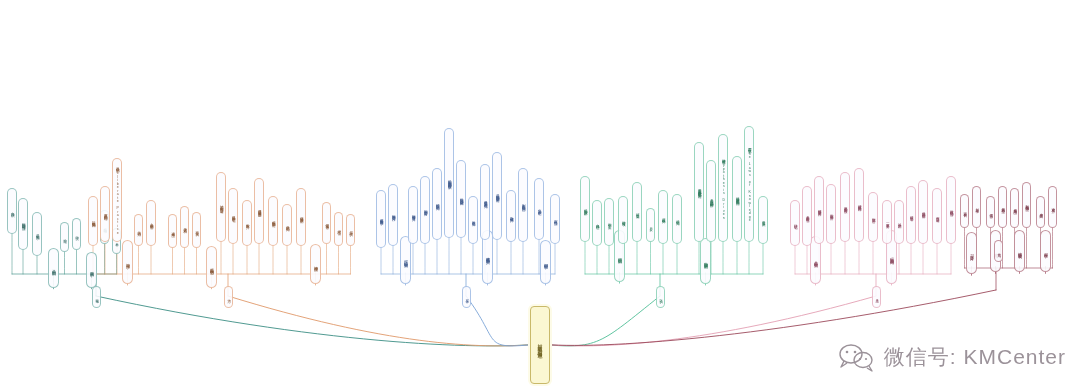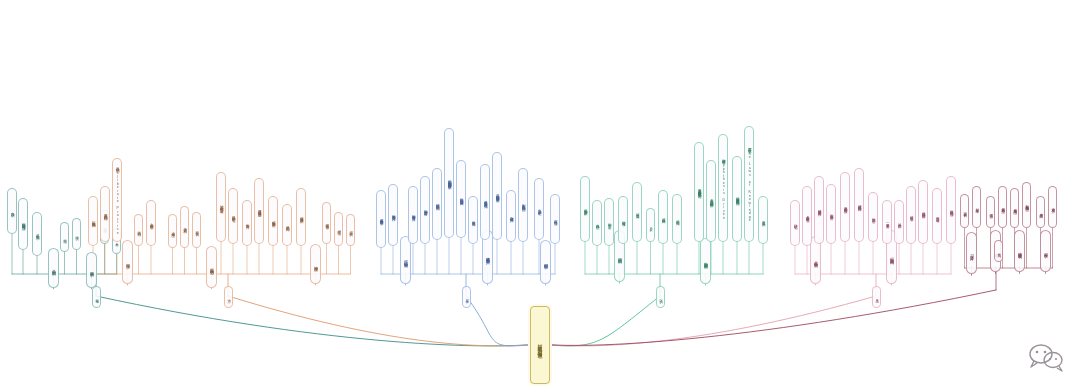--- a/index.html
+++ b/index.html
@@ -291,13 +291,14 @@
       <ellipse cx="15" cy="12" rx="11" ry="9" fill="none" stroke="#8a7f88" stroke-width="1.4"></ellipse>
       <path d="M8 19 L5 25 L11 21" fill="none" stroke="#8a7f88" stroke-width="1.4" stroke-linejoin="round"></path>
       <circle cx="11" cy="10" r="1.3" fill="#8a7f88"></circle>
       <circle cx="19" cy="10" r="1.3" fill="#8a7f88"></circle>
       <ellipse cx="27" cy="18" rx="9" ry="7.5" fill="none" stroke="#8a7f88" stroke-width="1.4"></ellipse>
       <path d="M33 24 L36 29 L31 26" fill="none" stroke="#8a7f88" stroke-width="1.4" stroke-linejoin="round"></path>
       <circle cx="24" cy="17" r="1.1" fill="#8a7f88"></circle>
       <circle cx="30" cy="17" r="1.1" fill="#8a7f88"></circle>
     </svg>
   </span>
+  <span class="wm-text">微信号: KMCenter</span>
 </div>
 
 </body></html>

